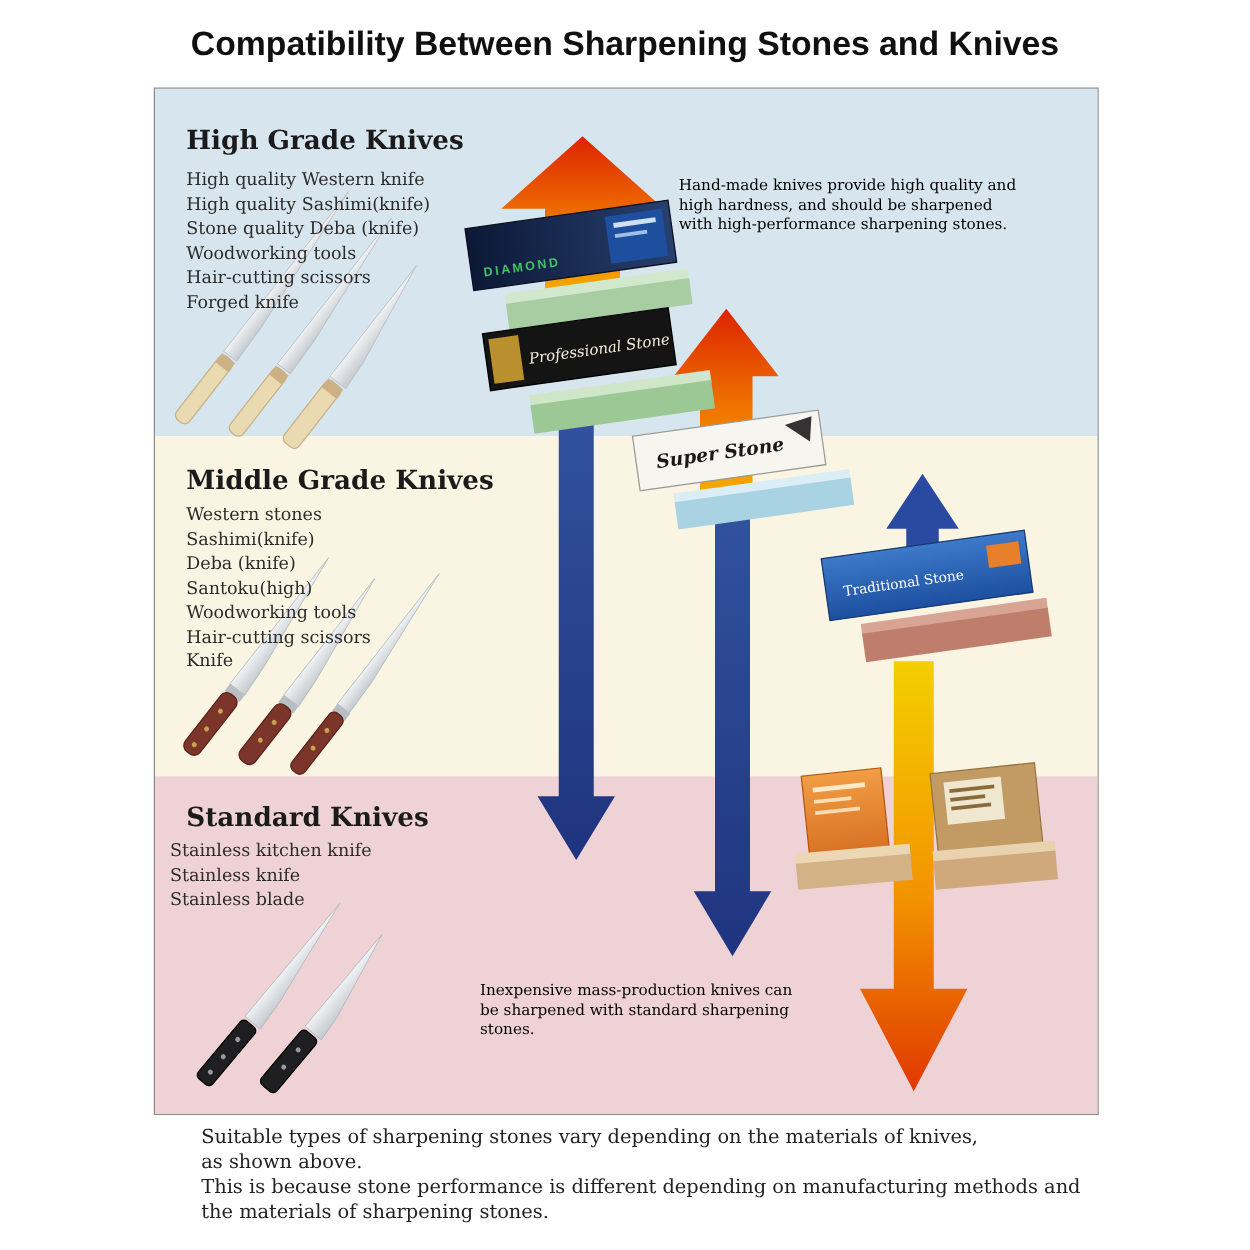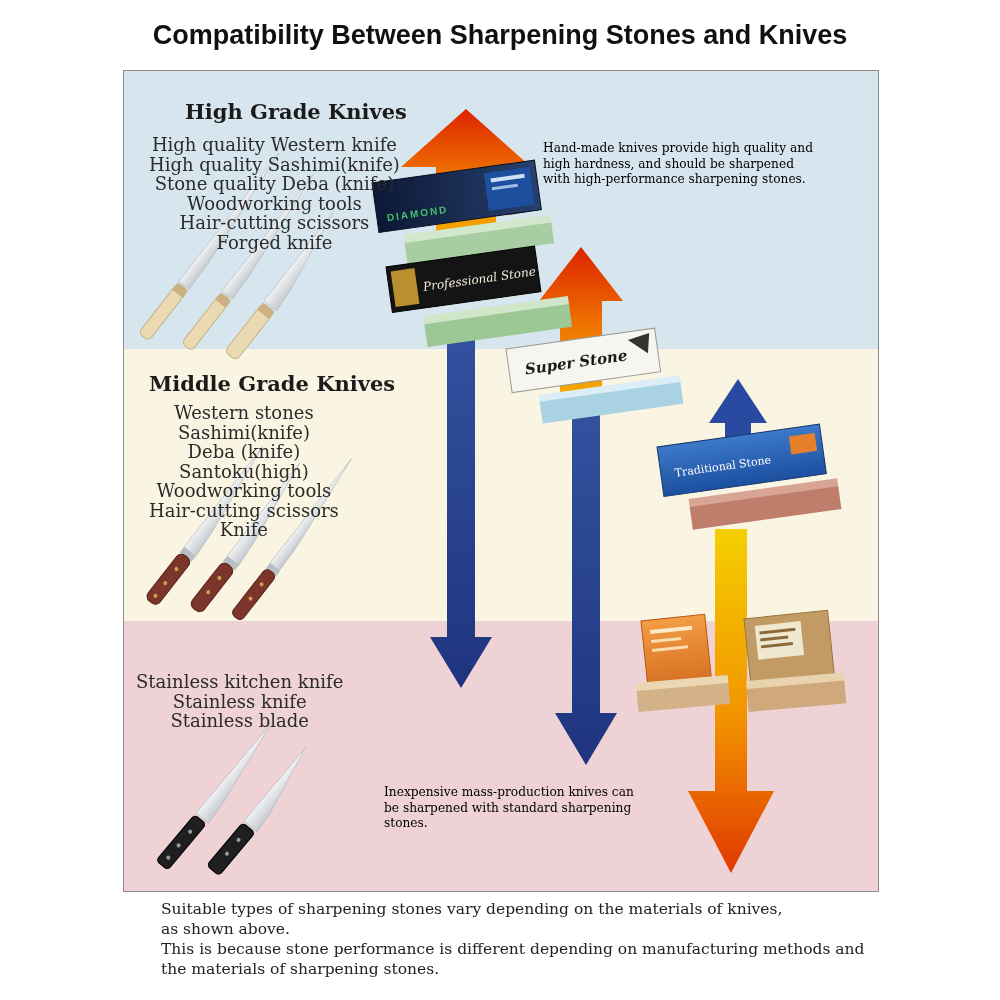--- a/index.html
+++ b/index.html
@@ -11,24 +11,24 @@
   #diagram { position:absolute; left:123px; top:70px; width:754px; height:820px;
              border:1px solid #8d8d8d; overflow:hidden; }
   .band { position:absolute; left:0; width:754px; z-index:0; }
   .band.high { top:0; height:278px; background:#d7e5ee; }
   .band.middle { top:278px; height:272px; background:#faf4e2; }
   .band.standard { top:550px; height:270px; background:#efd2d6; }
 
   svg.overlay { position:absolute; left:0; top:0; z-index:1; }
 
   .heading { position:absolute; z-index:2; font-size:21px; font-weight:bold; color:#1b1b1b; }
-  .list { position:absolute; z-index:2; font-size:18px; color:#2b2b2b; line-height:19.5px;text-align:center; }
+  .list { position:absolute; z-index:2; font-size:14px; color:#2b2b2b; line-height:19.5px; }
   .note { position:absolute; z-index:2; font-size:12.2px; color:#000000; line-height:15.5px; }
 
-  #heading-high { left:25px; top:28px;margin-left:36px; }
+  #heading-high { left:25px; top:28px; }
   #list-high { left:25px; top:64px; }
   #note-high { left:419px; top:70px; width:276px; }
   #heading-middle { left:25px; top:300px; }
   #list-middle { left:25px; top:332px; }
   #heading-standard { left:25px; top:570px; }
   #list-standard { left:12px; top:601px; }
   #note-standard { left:260px; top:714px; width:268px; }
 
   .footer { position:absolute; left:145px; top:899px; width:740px;
             font-size:15.5px; color:#222; line-height:20px; z-index:2;margin-left:16px; }
@@ -217,20 +217,21 @@
   <div id="list-middle" class="list">
     <div>Western stones</div>
     <div>Sashimi(knife)</div>
     <div>Deba (knife)</div>
     <div>Santoku(high)</div>
     <div>Woodworking tools</div>
     <div>Hair-cutting scissors</div>
     <div>Knife</div>
   </div>
 
+  <div id="heading-standard" class="heading">Standard Knives</div>
   <div id="list-standard" class="list">
     <div>Stainless kitchen knife</div>
     <div>Stainless knife</div>
     <div>Stainless blade</div>
   </div>
   <div id="note-standard" class="note">Inexpensive mass-production knives can be sharpened with standard sharpening stones.</div>
 </div>
 
 <div class="footer">
   <div>Suitable types of sharpening stones vary depending on the materials of knives,</div>

